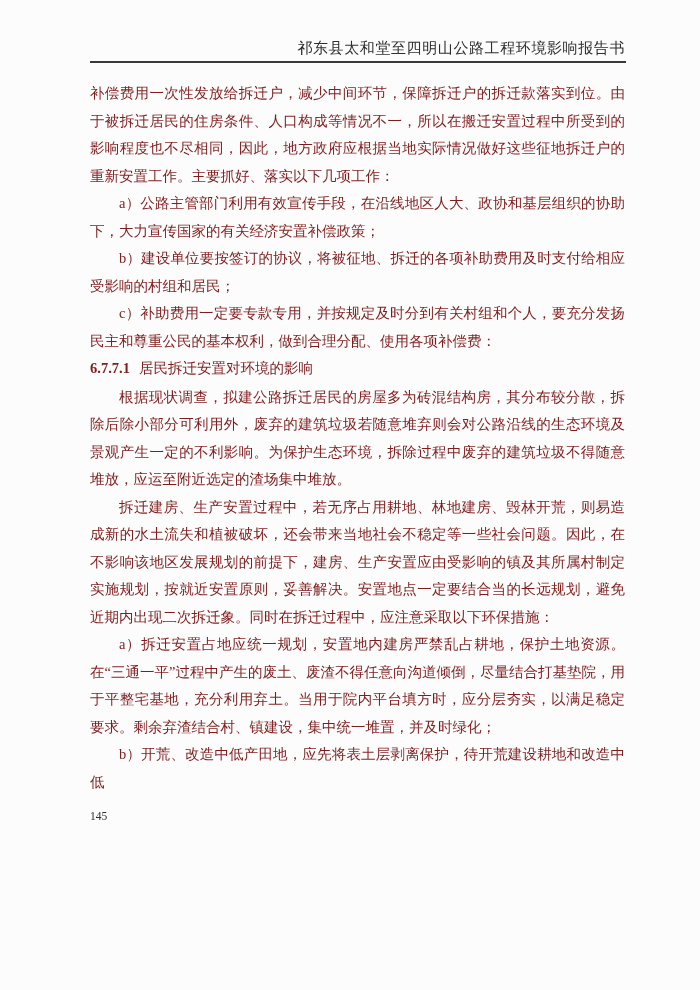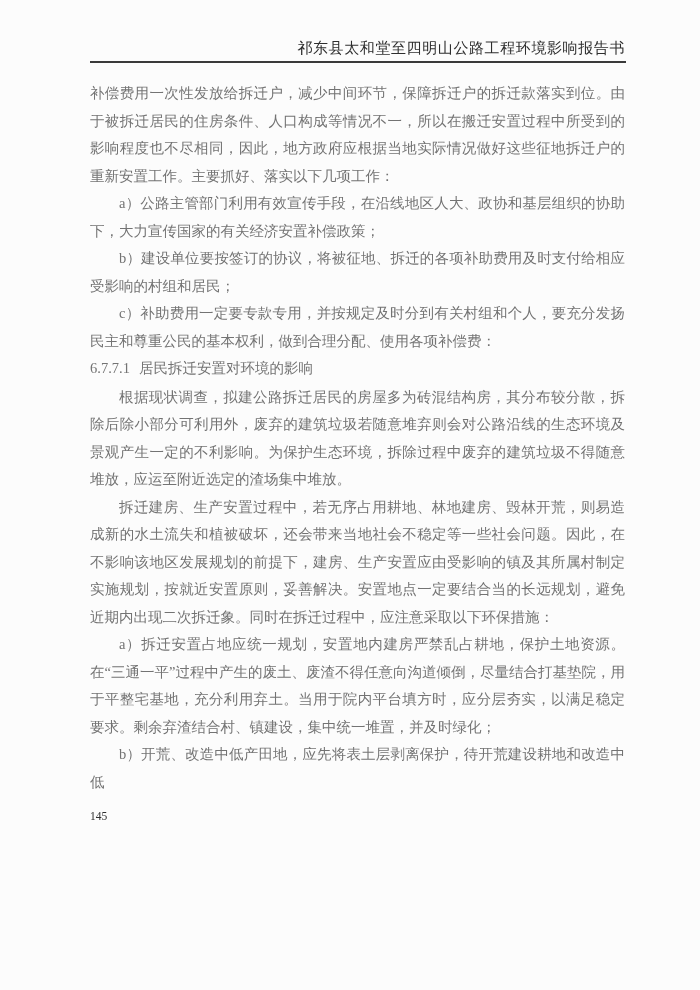--- a/index.html
+++ b/index.html
@@ -27,32 +27,32 @@
     height: 2px;
     background: #3a3a3a;
   }
 
   .content {
     margin: 17px 106px 0 90px;
     width: 535px;
     font-size: 14.5px;
     line-height: 27.5px;
     text-align: justify;
-    color: #737373;
+    color: #7f1d1d;
   }
   .para { text-indent: 2em; }
   .para.no-indent { text-indent: 0; }
 
   .section-heading {
     font-size: 14.5px;
     font-weight: normal;
     line-height: 27.5px;
     text-align: left;
   }
-  .sec-num { font-family: "Liberation Serif", serif; }
+  .sec-num { font-family: "Liberation Serif", serif; font-weight: bold; }
   .sec-title { margin-left: 9px; font-family: Liberation Mono, monospace; }
 
   .page-footer {
     margin: 14px 75px 0 90px;
     width: 535px;
     font-size: 11.5px;
     color: #2e2e2e;
   }
 </style>
 </head>

